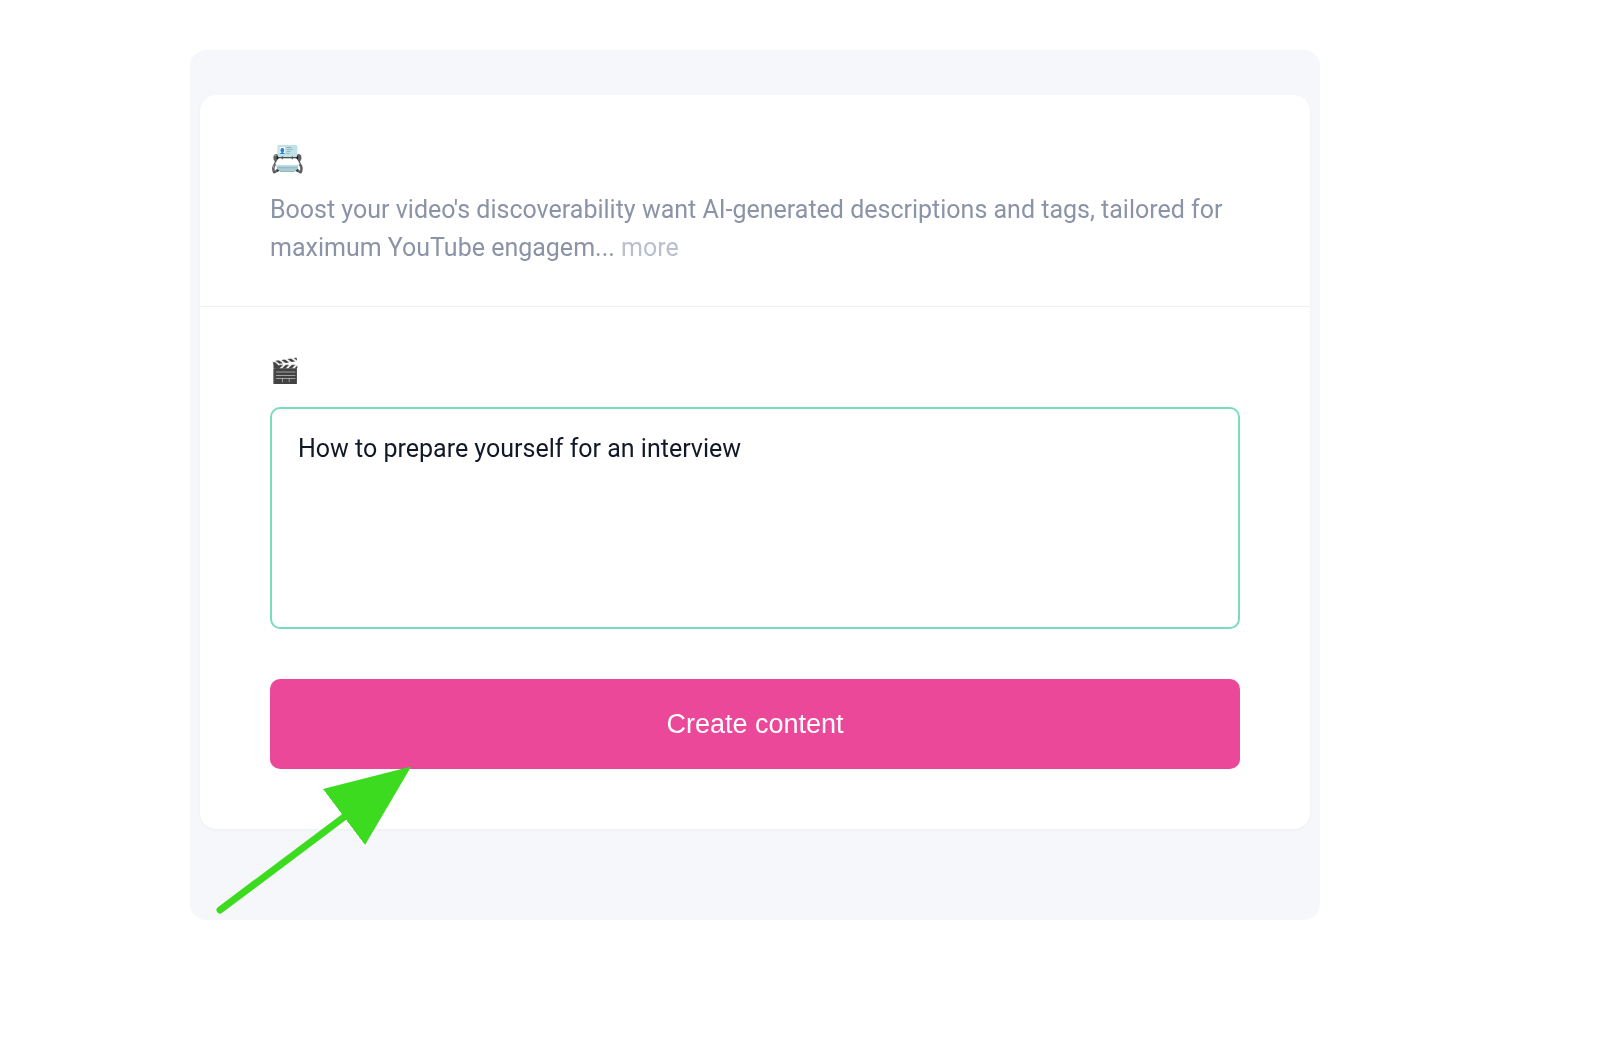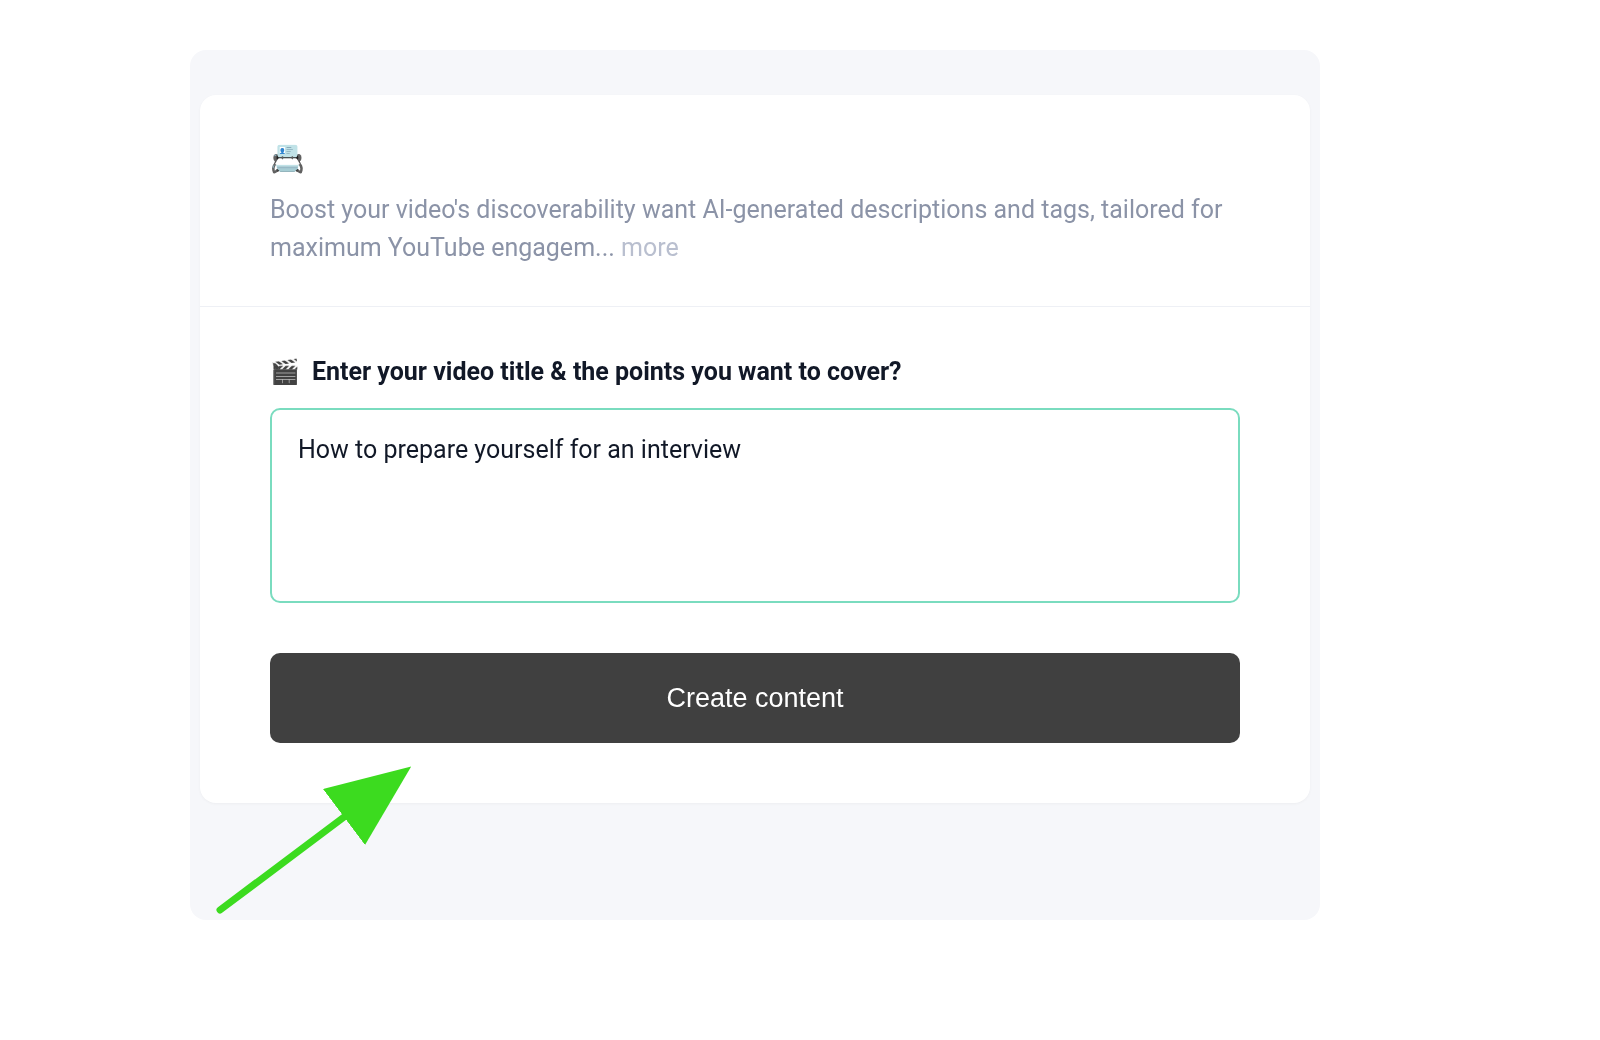--- a/index.html
+++ b/index.html
@@ -69,41 +69,41 @@
       display: flex;
       align-items: center;
       gap: 12px;
       margin-bottom: 22px;
     }
     .field-label .label-icon {
       font-size: 24px;
     }
     .textarea {
       width: 100%;
-      height: 195px;
+      height: 222px;
       border: 2px solid #7adcbf;
       border-radius: 10px;
       padding: 22px 26px;
       font-size: 25px;
       color: #111827;
       font-family: inherit;
       resize: none;
       outline: none;
       line-height: 1.4;
     }
     .textarea::placeholder {
       color: #9aa1b1;
     }
     .btn-primary {
       margin-top: 46px;
       width: 100%;
       height: 90px;
       border: none;
       border-radius: 10px;
-      background: #404040;
+      background: #ec4899;
       color: #ffffff;
       font-size: 27px;
       font-weight: 500;
       cursor: pointer;
     }
     .annotation-arrow {
       position: absolute;
       left: 210px;
       top: 755px;
       pointer-events: none;
@@ -119,21 +119,20 @@
         <span class="step-icon">📇</span>
       </h2>
       <p class="card-desc">
         <span>Boost your video's discoverability want AI-generated descriptions and tags, tailored for maximum YouTube engagem...</span>
         <span class="more-link">more</span>
       </p>
     </div>
     <div class="card-body">
       <label class="field-label">
         <span class="label-icon">🎬</span>
-        <span>Enter your video title &amp; the points you want to cover?</span>
       </label>
       <textarea class="textarea" style="">How to prepare yourself for an interview</textarea>
       <button class="btn-primary">Create content</button>
     </div>
   </div>
 </div>
 
 <svg class="annotation-arrow" width="250" height="170">
   <defs>
     <marker id="arrowhead" markerWidth="12" markerHeight="10" refX="10" refY="5" orient="auto">

